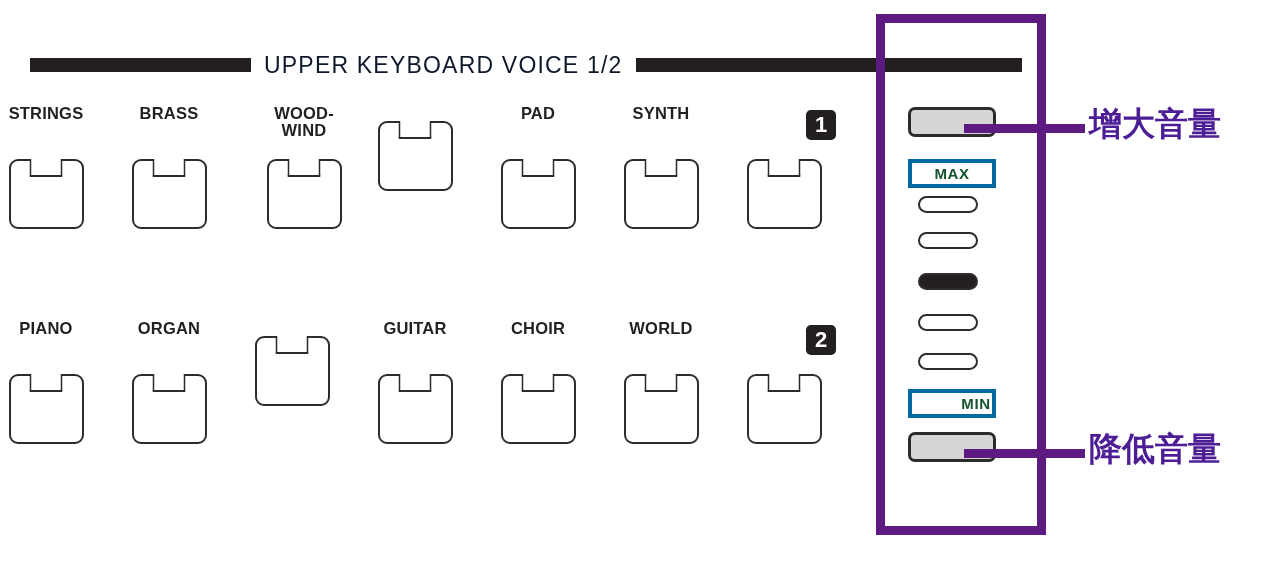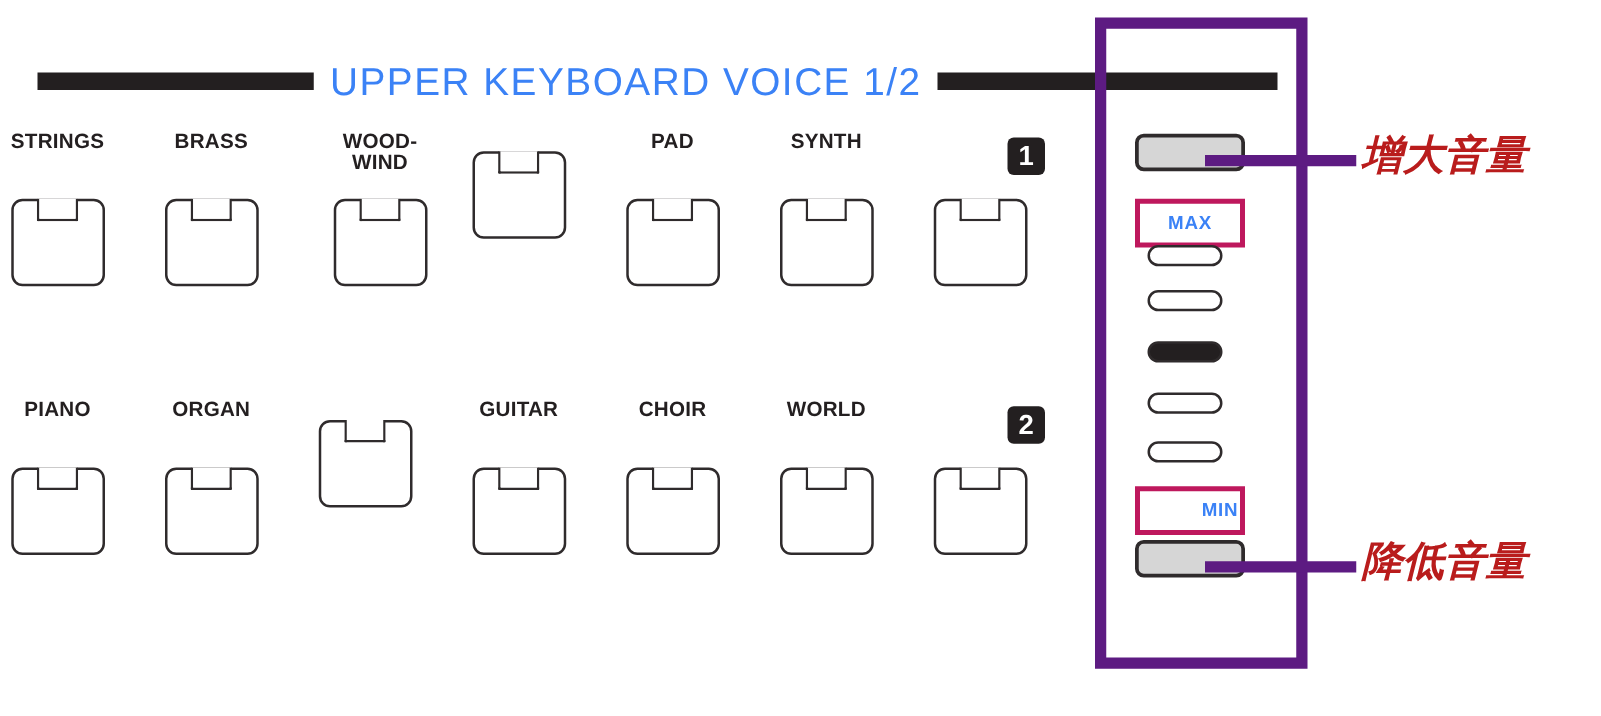--- a/index.html
+++ b/index.html
@@ -21,24 +21,24 @@
     left:30px; top:50px;
     width:992px; height:30px;
     display:flex; align-items:center;
   }
   .title-bar-left{
     height:14px; width:221px;
     background:#231f20;
     flex:0 0 auto;
   }
   .title-text{
-    font-size:31px;
+    font-size:23px;
     font-weight:400;
     letter-spacing:1.2px;
-    color:#3b82f6;
+    color:#0f172a;
     white-space:nowrap;
     padding:0 13px;
     line-height:1;
     flex:0 0 auto;
   }
   .title-bar-right{
     height:14px;
     background:#231f20;
     flex:1 1 auto;
   }
@@ -128,31 +128,31 @@
     border-radius:7px;
     box-sizing:border-box;
   }
   .vol-btn.up{ top:107px; }
   .vol-btn.down{ top:432px; }
 
   .endlabel{
     position:absolute;
     left:0;
     width:88px;
-    height:39px;
-    border:4px solid #be185d;
+    height:29px;
+    border:4px solid #0369a1;
     background:#ffffff;
     box-sizing:border-box;
     display:flex;
     align-items:center;
     justify-content:center;
     font-size:15px;
     font-weight:700;
     letter-spacing:0.6px;
-    color:#3b82f6;
+    color:#14532d;
   }
   .endlabel.max{ top:159px; }
   .endlabel.min{ top:389px;padding-left:48px; }
 
   .led{
     position:absolute;
     left:10px;
     width:60px;
     height:17px;
     border:2.5px solid #2f2b2c;
@@ -168,25 +168,24 @@
     height:9px;
     background:#5d1b82;
   }
   .callout-line.up{ left:964px; top:124px; width:121px; }
   .callout-line.down{ left:964px; top:449px; width:121px; }
 
   .callout-text{
     position:absolute;
     font-size:33px;
     font-weight:700;
-    color:#b91c1c;
+    color:#4c1d95;
     line-height:1;
     white-space:nowrap;
     font-family:"DejaVu Sans","Liberation Sans",sans-serif;
-    font-style:italic;
   }
   .callout-text.up{ left:1089px; top:107px; }
   .callout-text.down{ left:1089px; top:432px; }
 </style>
 </head>
 <body>
 
 <div id="stage">
 
   <div class="title-row">

